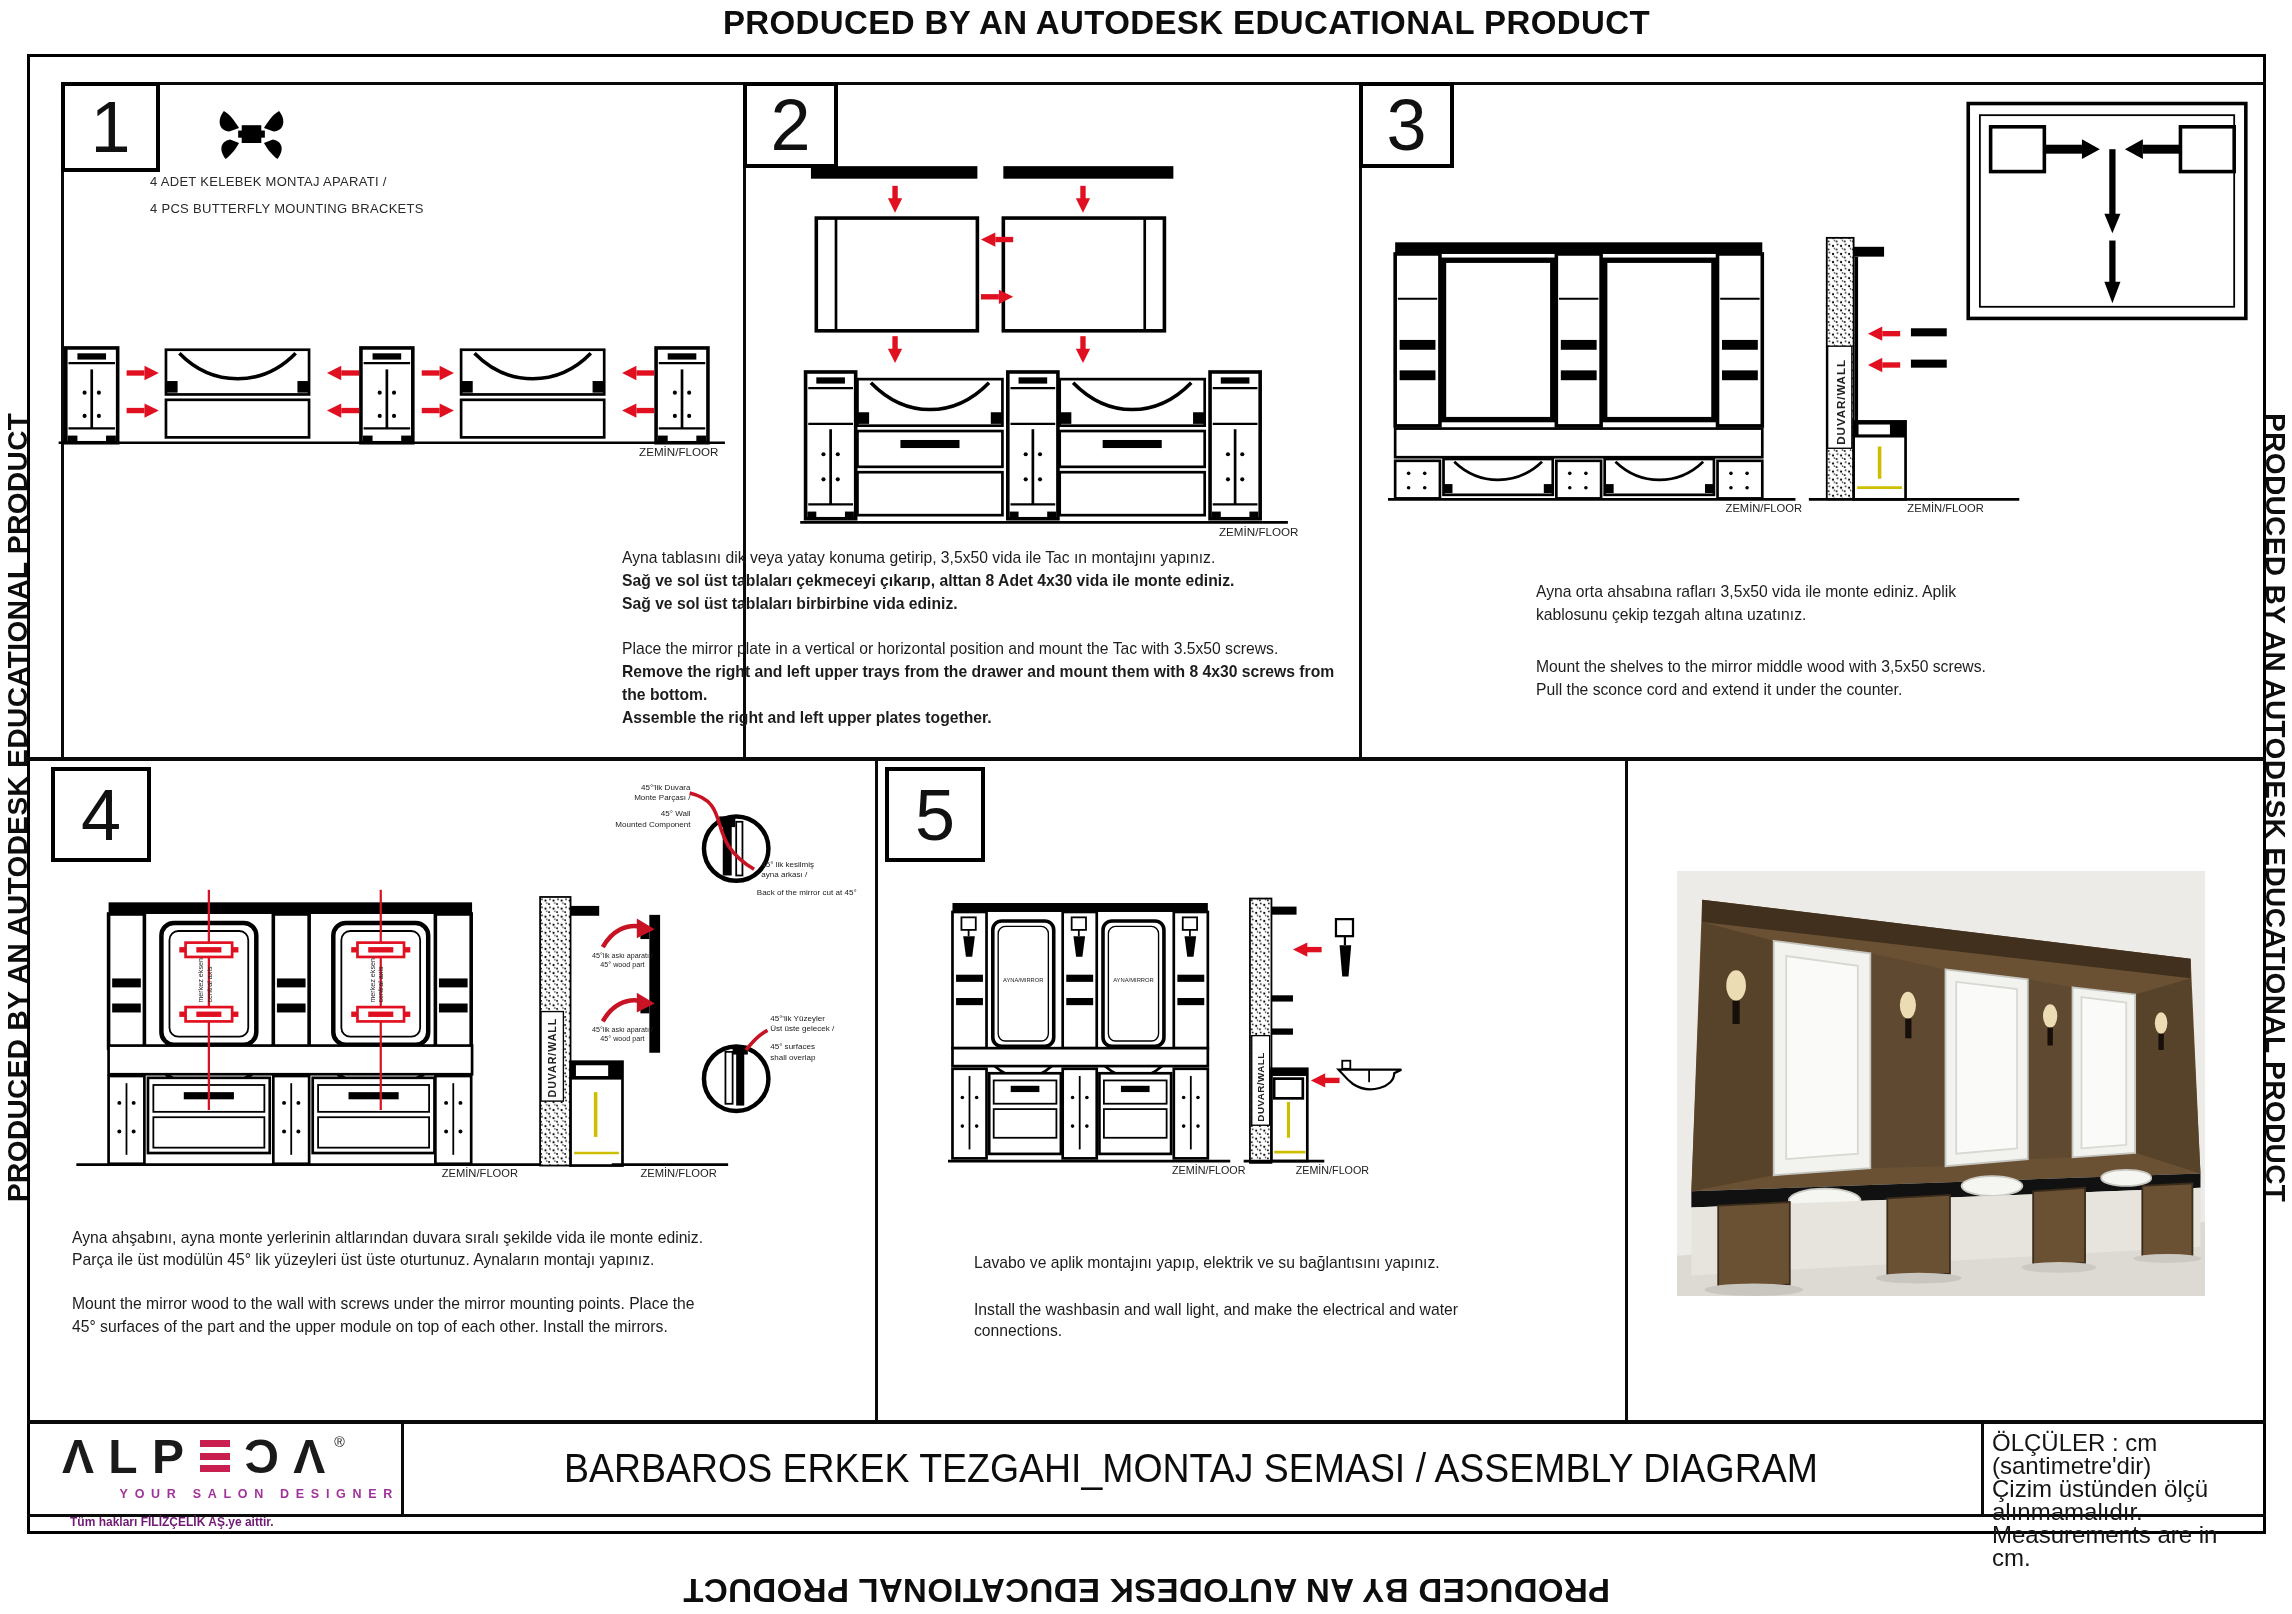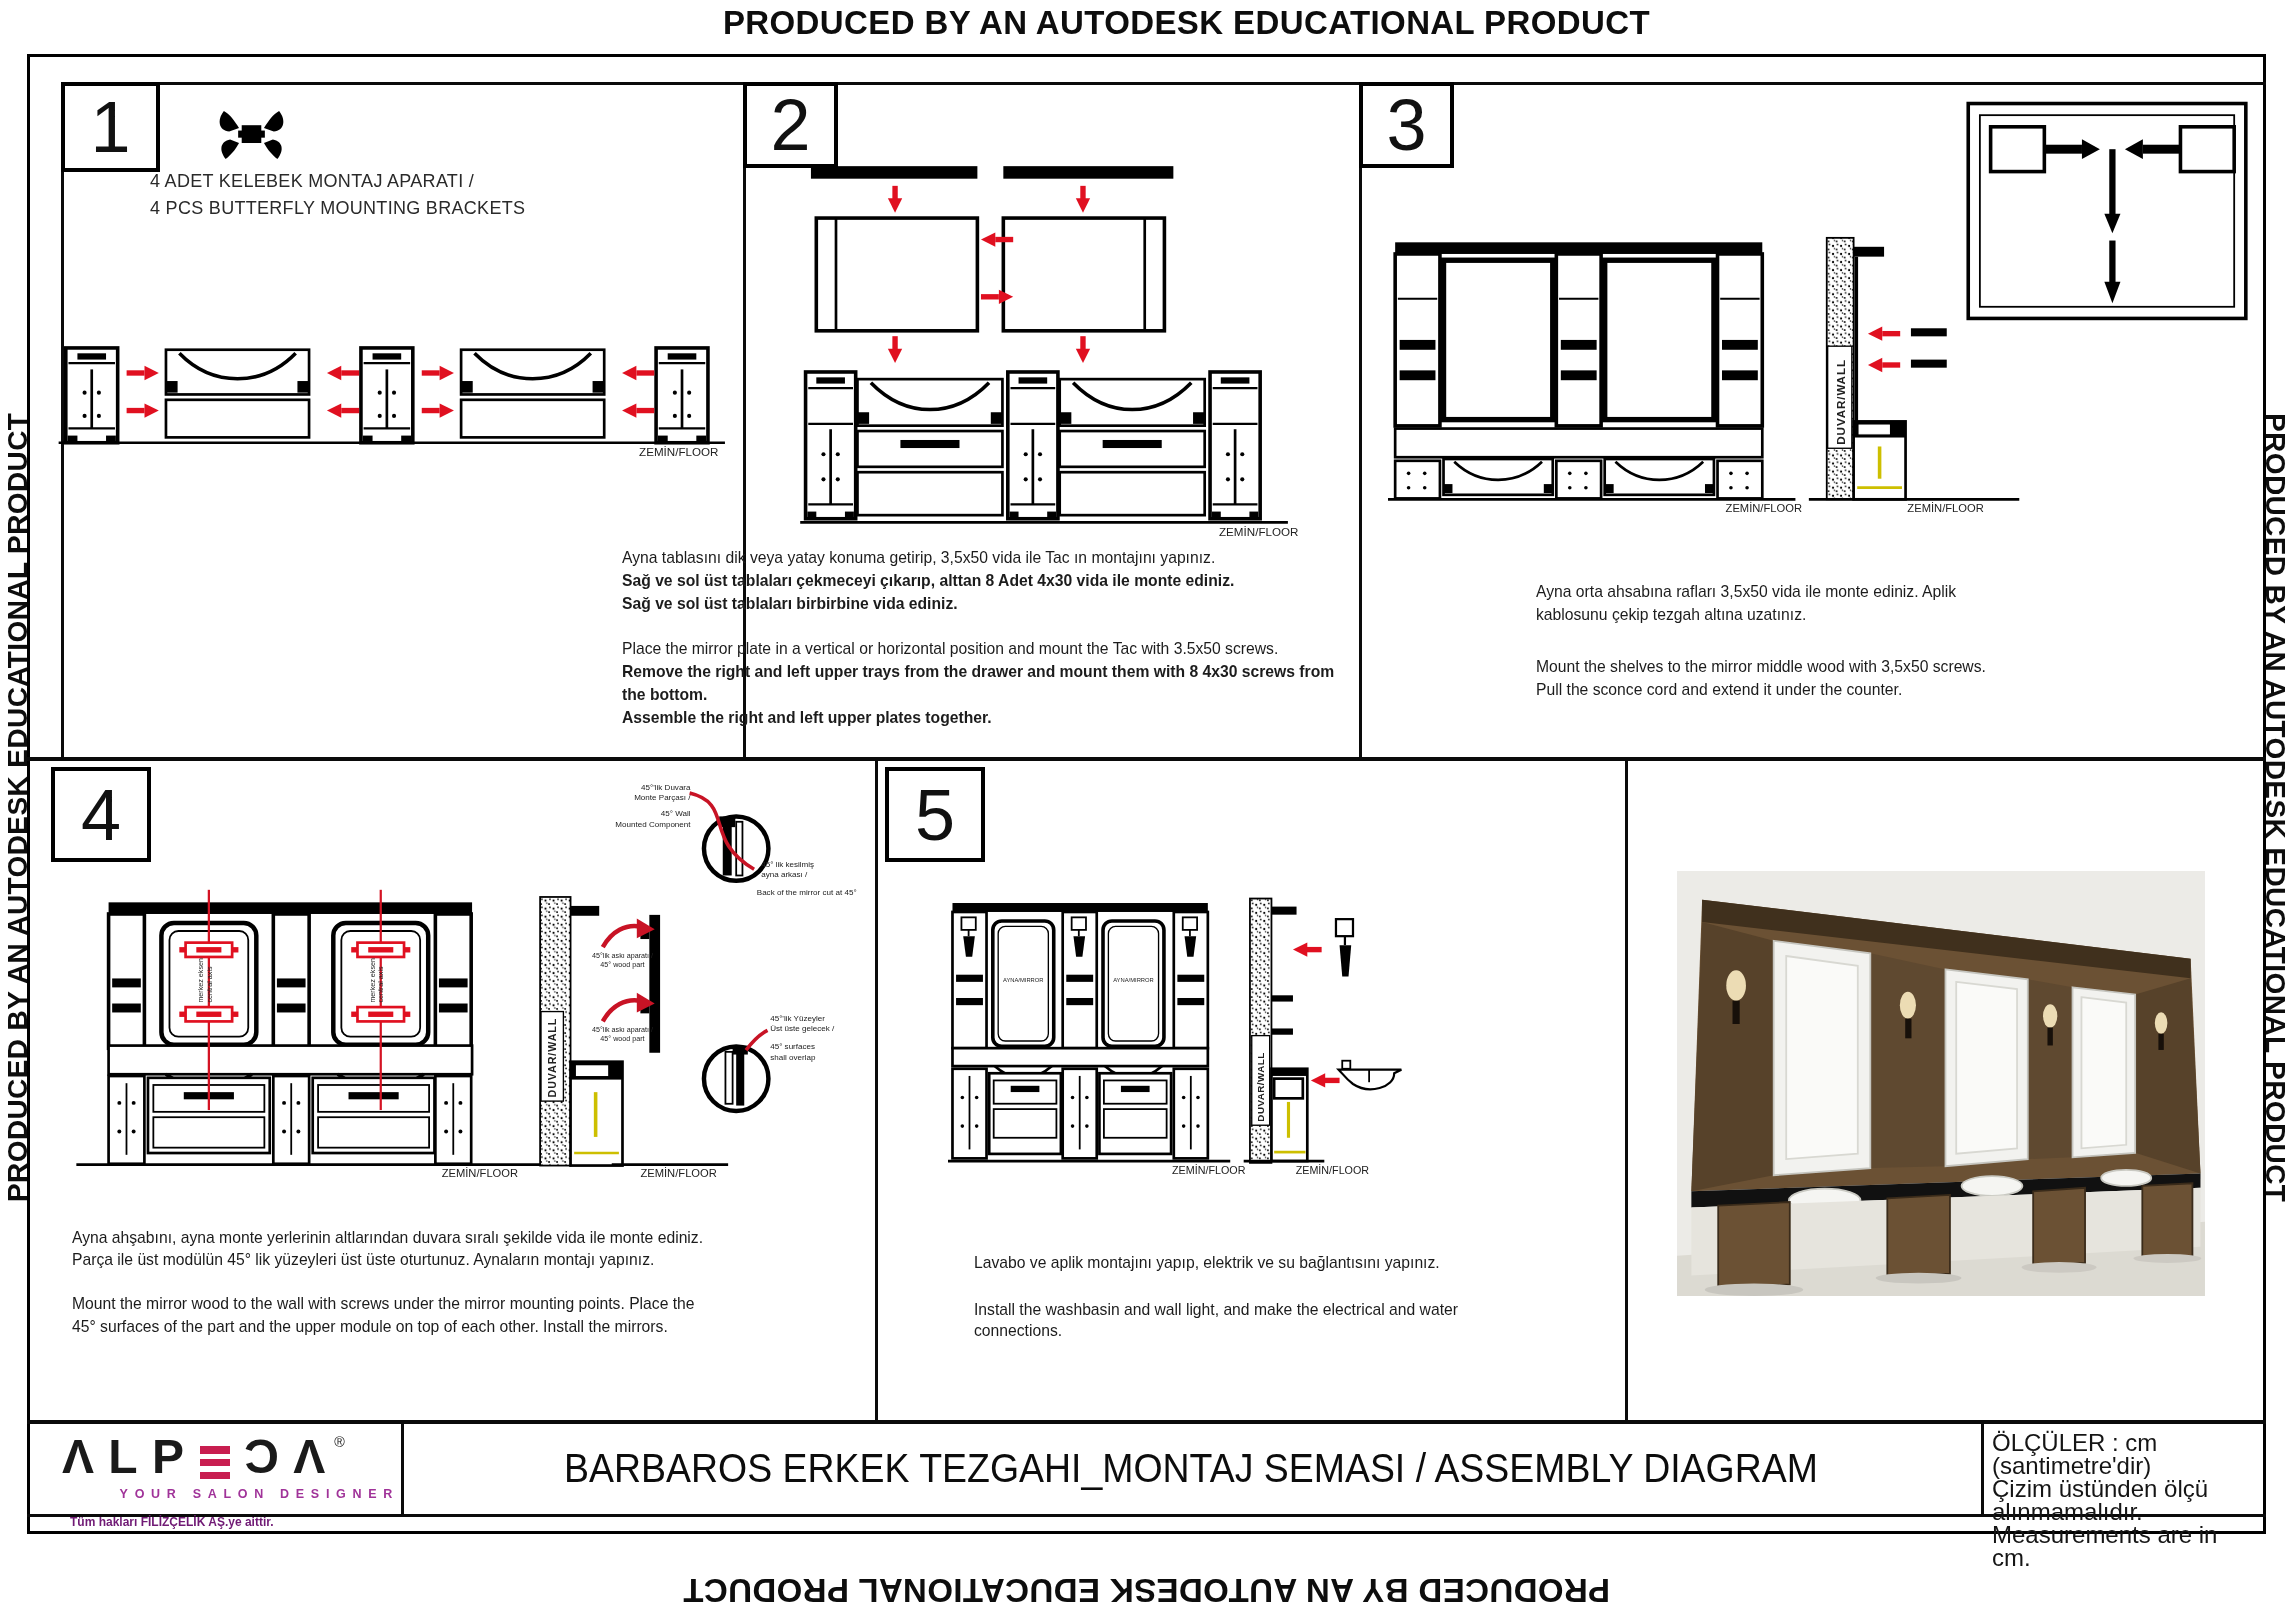--- a/index.html
+++ b/index.html
@@ -10,23 +10,23 @@
   .banner-bottom{position:absolute;top:1571px;left:0;width:100%;text-align:center;font-size:33px;transform:rotate(180deg);}
   .banner-left{position:absolute;left:1.8px;top:0;height:1615px;writing-mode:vertical-rl;transform:rotate(180deg);text-align:center;font-size:28px;}
   .banner-right{position:absolute;right:1.8px;top:0;height:1615px;writing-mode:vertical-rl;text-align:center;font-size:28px;}
   .frame{position:absolute;left:27px;top:54px;width:2239px;height:1480px;border:3.6px solid #000;box-sizing:border-box;}
   .ln{position:absolute;background:#0a0a0a;}
   .numbox{position:absolute;background:#fff;border:4.5px solid #000;box-sizing:border-box;
           display:flex;align-items:center;justify-content:center;font-size:72px;font-weight:400;}
   .ptext{position:absolute;font-size:15.7px;color:#1c1c1c;line-height:22.4px;}
   .ptext .b{font-weight:bold;}
   .gap{height:21.5px;}
-  .parts-note{position:absolute;font-size:18px;color:#2a2a2a;letter-spacing:0.3px;line-height:27px;}
+  .parts-note{position:absolute;font-size:13px;color:#2a2a2a;letter-spacing:0.3px;line-height:27px;}
   .logo-box{position:absolute;left:30px;top:1423px;width:369px;height:90px;}
-  .logo-row{display:flex;align-items:flex-end;margin:10.7px 0 0 32px;}
+  .logo-row{display:flex;align-items:center;margin:10.7px 0 0 32px;}
   .logo-letters{font-size:48px;font-weight:bold;letter-spacing:14.3px;color:#1a1a1a;line-height:45px;}
   .ebars{display:flex;flex-direction:column;gap:5.4px;margin:0 14.3px 0 1.8px;}
   .ebars div{width:30px;height:7.2px;background:#c81e50;}
   .reg{font-size:14.3px;color:#1a1a1a;align-self:flex-start;margin-left:-5.4px;}
   .tagline{margin:8px 0 0 34px;font-size:12.5px;font-weight:bold;letter-spacing:6.7px;color:#a03399;text-align:right;}
   .main-title{position:absolute;left:401px;top:1420px;width:1580px;height:96px;display:flex;
               align-items:center;justify-content:center;font-size:39px;color:#0c0c0c;transform:scale(0.96,1.04);}
   .note-box{position:absolute;left:1992px;top:1431px;width:269px;font-size:24px;line-height:23px;color:#151515;}
   .copyright{position:absolute;left:70px;top:1515px;font-size:12px;font-weight:bold;color:#701a75;}
   svg{display:block;}

